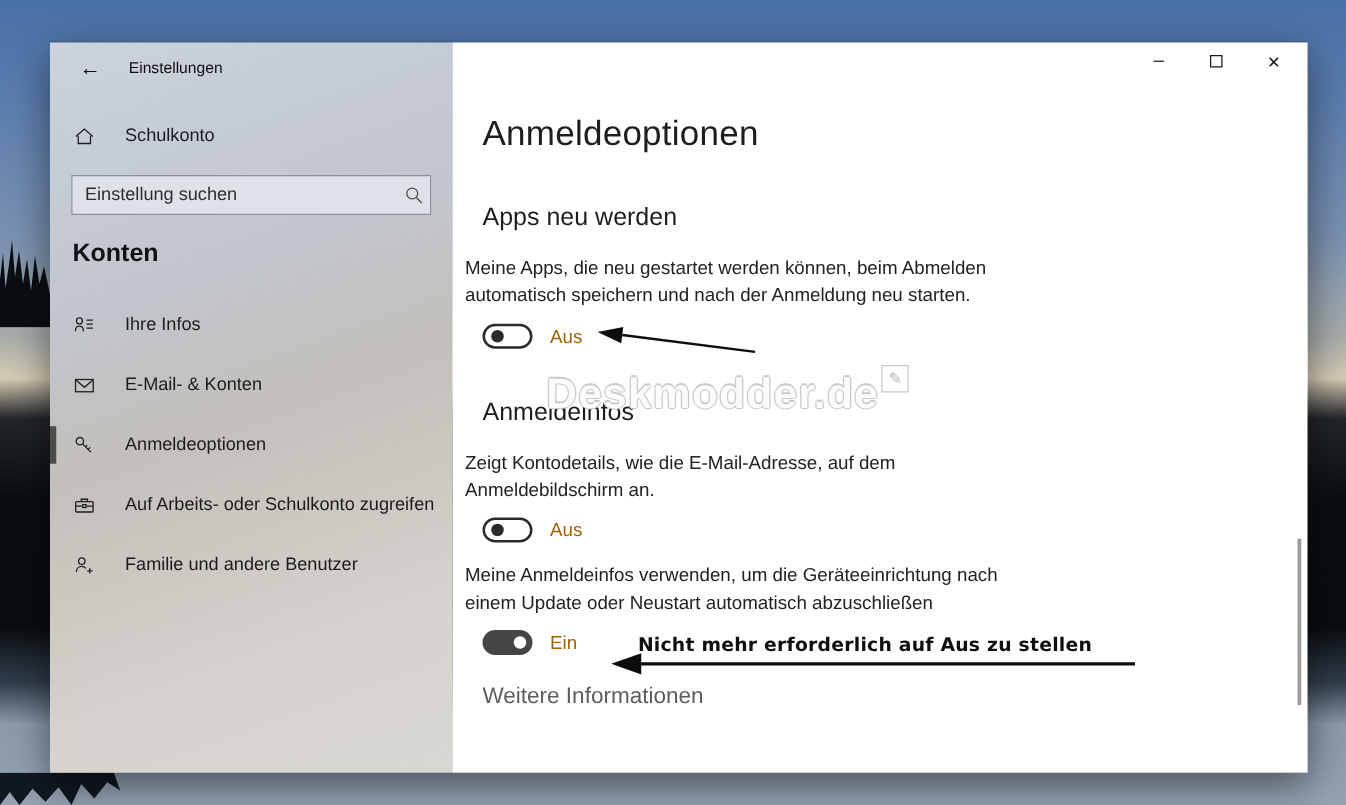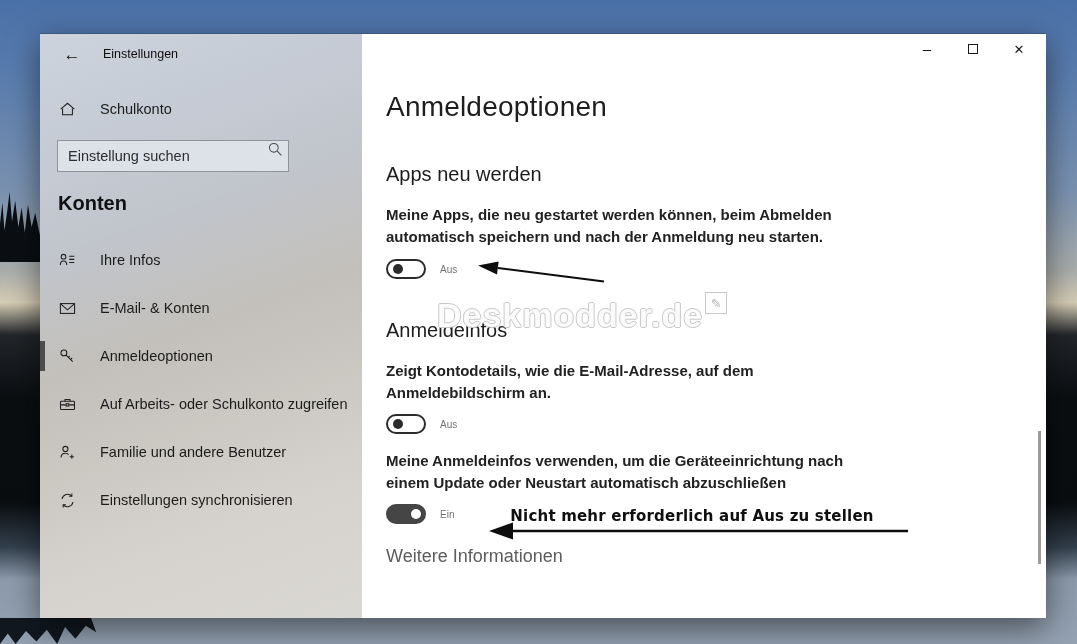--- a/index.html
+++ b/index.html
@@ -40,22 +40,22 @@
   }
   .back-btn { position:absolute; left:14px; top:6px; width:36px; height:30px;
     display:flex; align-items:center; justify-content:center;
     font-size:17px; color:#111; cursor:pointer; background:transparent; border:none; }
   .app-title { position:absolute; left:63px; top:13px; font-size:12.5px; color:#0d0d0d; }
 
   .home-row { position:absolute; left:0; top:60px; width:100%; height:30px;
     display:flex; align-items:center; padding-left:18px; gap:24px; cursor:pointer; }
   .home-row span.lbl, .nav-item span.lbl { font-size:14.5px; color:#1c1c1c; }
 
-  .search-box { position:absolute; left:17px; top:106px; width:232px; height:32px;
-    background:#dde1e8; border:1px solid #8e939b; display:flex; align-items:flex-start; }
+  .search-box { position:absolute; left:17px; top:106px; width:288px; height:32px;
+    background:#dde1e8; border:1px solid #8e939b; display:flex; align-items:center; }
   .search-box input { flex:1; height:100%; border:none; background:transparent; outline:none;
     padding:0 8px 0 10px; font-size:14.5px; color:#222; font-family:inherit; }
   .search-box input::placeholder { color:#2e2e2e; opacity:1; }
   .search-glyph { width:26px; display:flex; justify-content:center; }
 
   .category { position:absolute; left:18px; top:158px; font-size:20px; font-weight:bold; color:#111; }
 
   .nav-item { position:absolute; left:0; width:100%; height:30px;
     display:flex; align-items:center; padding-left:18px; gap:24px; cursor:pointer; }
   .nav-item .ico, .home-row .ico { width:18px; height:18px; flex:0 0 18px; display:flex; align-items:center; justify-content:center; }
@@ -67,28 +67,28 @@
   .main { position:relative; flex:1; background:#ffffff; }
   .win-controls { position:absolute; top:0; right:4px; display:flex; }
   .win-btn { width:46px; height:30px; display:flex; align-items:center; justify-content:center;
     background:transparent; border:none; cursor:pointer; color:#1a1a1a; }
   .min-glyph { font-size:15px; line-height:10px; }
   .max-glyph { width:10px; height:10px; border:1.2px solid #1a1a1a; display:inline-block; }
   .close-glyph { font-size:13px; }
 
   .page-title { position:absolute; left:24px; top:57px; font-size:28px; font-weight:300; color:#1e1e1e; letter-spacing:.2px; }
   .sec-heading { position:absolute; left:24px; font-size:20px; font-weight:400; color:#1d1d1d; }
-  .desc { position:absolute; left:24px; font-size:15px; line-height:22px; color:#222; white-space:pre-line;font-weight:bold; }
+  .desc { position:absolute; left:10px; font-size:15px; line-height:22px; color:#222; white-space:pre-line; }
   .toggle-row { position:absolute; left:24px; display:flex; align-items:center; }
   .toggle { width:40px; height:20px; border-radius:10px; position:relative; cursor:pointer; }
   .toggle.off { border:2px solid #2b2b2b; background:#fff; }
   .toggle.off .knob { position:absolute; left:5px; top:3px; width:10px; height:10px; border-radius:50%; background:#2b2b2b; }
   .toggle.on { background:#454545; }
   .toggle.on .knob { position:absolute; right:5px; top:5px; width:10px; height:10px; border-radius:50%; background:#fff; }
-  .toggle-state { margin-left:14px; font-size:10px; color:#737373; }
+  .toggle-state { margin-left:14px; font-size:15px; color:#a16207; }
   .more-link { position:absolute; left:24px; top:512px; font-size:18px; color:#5d5d5d; cursor:pointer; }
 
   .scroll-thumb { position:absolute; right:5px; top:397px; width:3px; height:133px; background:#9b9b9b; }
 
   
   .watermark { position:absolute; left:437px; top:296px; display:flex; align-items:flex-start; pointer-events:none; }
   .watermark .wm-text { font-size:34px; font-weight:bold; letter-spacing:1px;
     color:rgba(255,255,255,.92);
     text-shadow:-1px 0 #c9c9c9, 1px 0 #c9c9c9, 0 -1px #c9c9c9, 0 1px #c9c9c9; }
   .watermark .wm-pen { width:22px; height:22px; border:1px solid #c9c9c9; background:rgba(255,255,255,.85);
@@ -187,31 +187,20 @@
         <svg class="icon" viewBox="0 0 18 18">
             <rect x="1.6" y="5.6" width="14.8" height="8.8" rx="0.8"></rect>
             <path d="M6.4 5.6 V3.6 h5.2 v2"></path>
             <path d="M1.6 9.4 h5.6 M10.8 9.4 h5.6"></path>
             <rect x="7.6" y="8.2" width="2.8" height="2.4"></rect>
           </svg>
       </span>
       <span class="lbl">Auf Arbeits- oder Schulkonto zugreifen</span>
     </div>
 
-    <div class="nav-item" style="top:451px">
-      <span class="ico">
-        <svg class="icon" viewBox="0 0 18 18">
-            <path d="M3.2 7.2 A6 6 0 0 1 13.6 4.4"></path>
-            <path d="M13.6 1.6 v2.9 h-2.9"></path>
-            <path d="M14.8 10.8 A6 6 0 0 1 4.4 13.6"></path>
-            <path d="M4.4 16.4 v-2.9 h2.9"></path>
-          </svg>
-      </span>
-      <span class="lbl">Einstellungen synchronisieren</span>
-    </div>
   </div>
 
   <div class="main">
     <div class="win-controls">
       <button class="win-btn">
         <span class="min-glyph">–</span>
       </button>
       <button class="win-btn">
         <span class="max-glyph"></span>
       </button>

